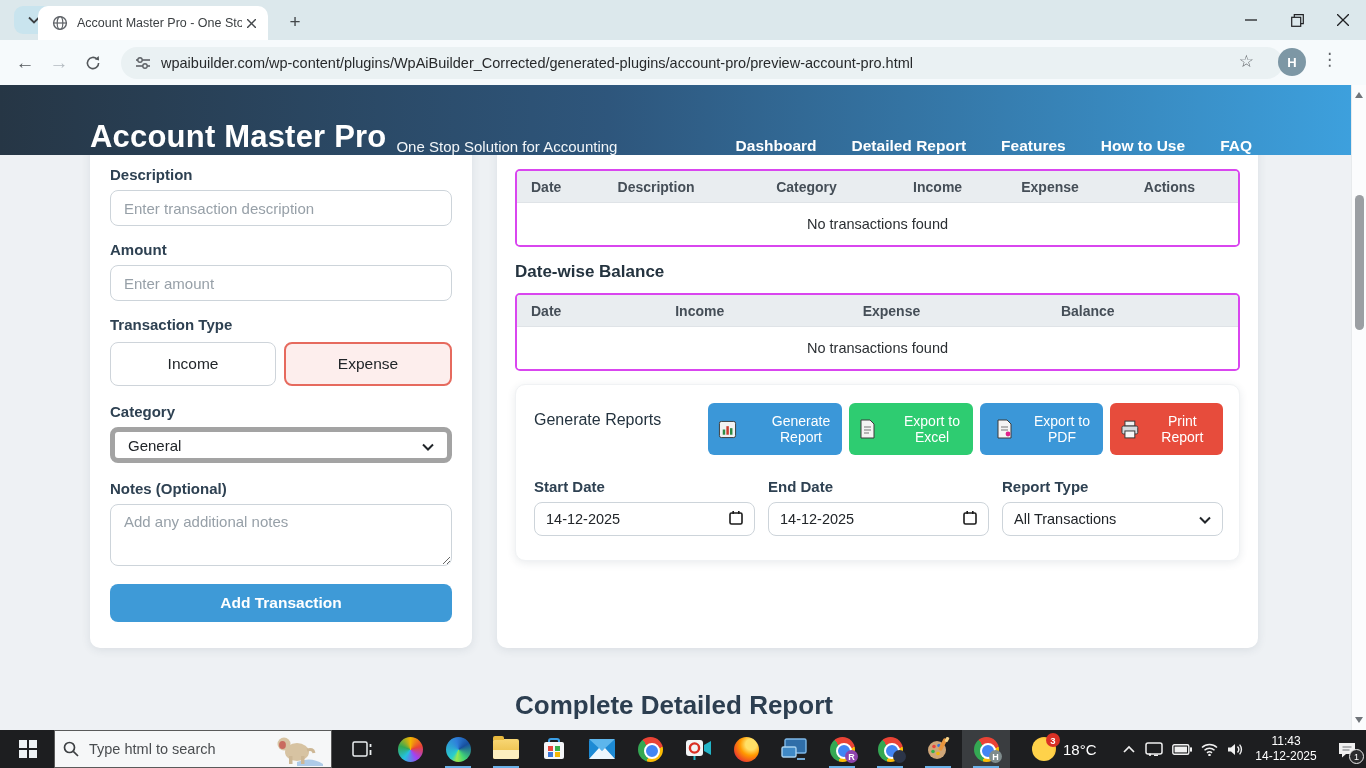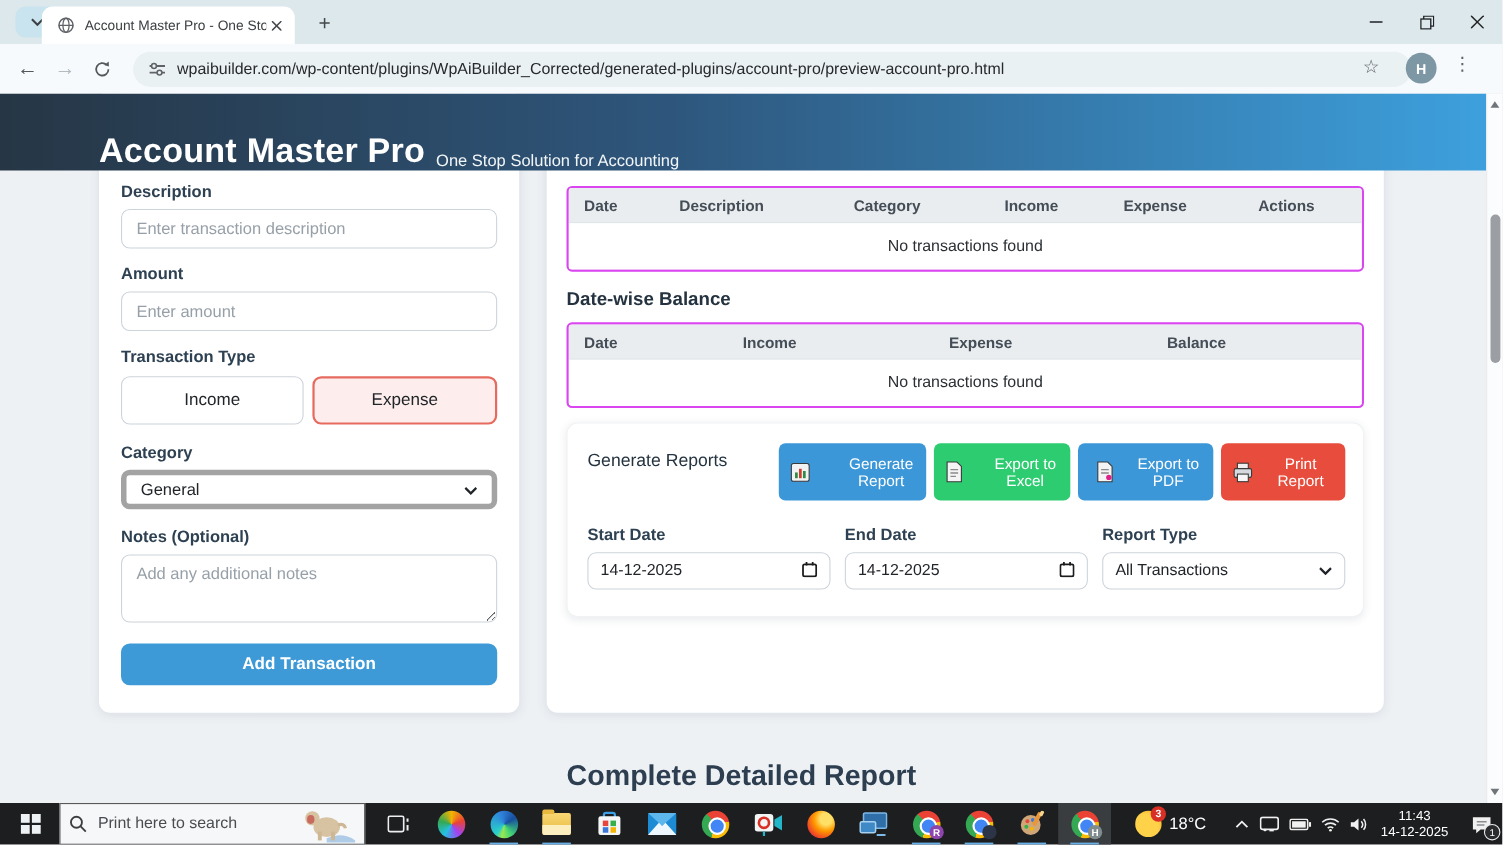--- a/index.html
+++ b/index.html
@@ -321,20 +321,27 @@
           </div>
         </div>
       </div>
     </div>
 
     <div class="detailhead">Complete Detailed Report</div>
 
     <div class="appheader">
       <span class="apptitle">Account Master Pro</span>
       <span class="appsub">One Stop Solution for Accounting</span>
+      <div class="appnav">
+        <a href="#">Dashboard</a>
+        <a href="#">Detailed Report</a>
+        <a href="#">Features</a>
+        <a href="#">How to Use</a>
+        <a href="#">FAQ</a>
+      </div>
     </div>
 
     <div class="sbar">
       <div class="sarrow up"></div>
       <div class="thumb"></div>
       <div class="sarrow dn"></div>
     </div>
   </div>
 
   <div class="taskbar">
@@ -344,21 +351,21 @@
           <i></i>
           <i></i>
           <i></i>
         </span>
     </div>
     <div class="tsearch">
       <svg width="16" height="16">
           <circle cx="6.5" cy="6.5" r="5" fill="none" stroke="#3c3f42" stroke-width="1.7"></circle>
           <line x1="10.3" y1="10.3" x2="15" y2="15" stroke="#3c3f42" stroke-width="1.7"></line>
         </svg>
-      <span class="ph">Print here to search</span>
+      <span class="ph">Type html to search</span>
       <svg width="56" height="34" viewBox="0 0 56 34">
         <path d="M30 30 q14 -6 26 2 l0 4 -26 0 z" fill="#aecbe8"></path>
         <ellipse cx="30" cy="20" rx="12" ry="9" fill="#d7c3a2"></ellipse>
         <rect x="22" y="24" width="3.5" height="8" fill="#cdb795"></rect>
         <rect x="34" y="24" width="3.5" height="8" fill="#cdb795"></rect>
         <circle cx="17" cy="12" r="6.5" fill="#d7c3a2"></circle>
         <ellipse cx="15.5" cy="13" rx="3.4" ry="4" fill="#c96a5e"></ellipse>
         <path d="M40 18 q6 -2 7 3" stroke="#cdb795" stroke-width="3" fill="none"></path>
       </svg>
     </div>

